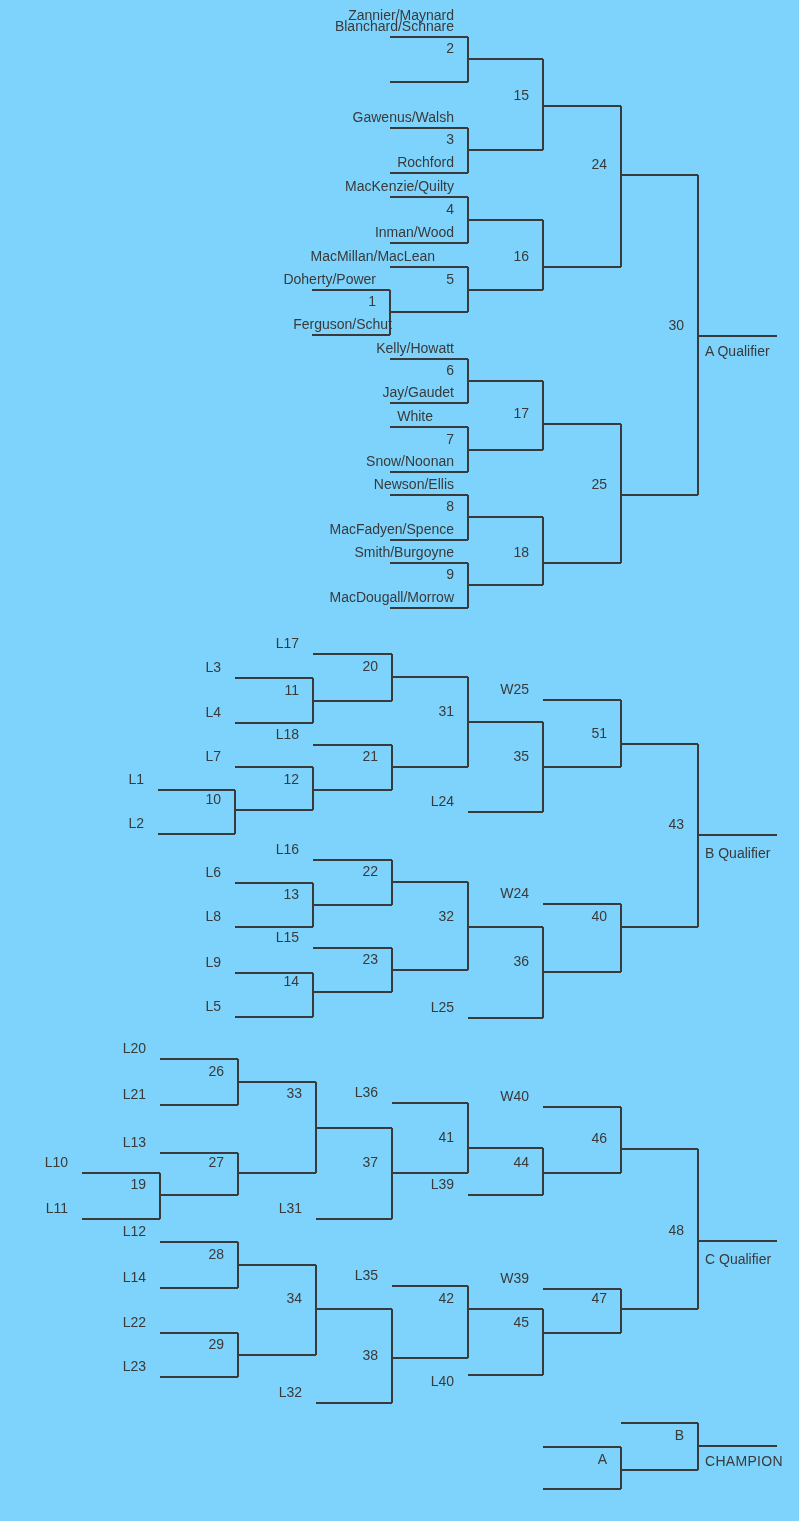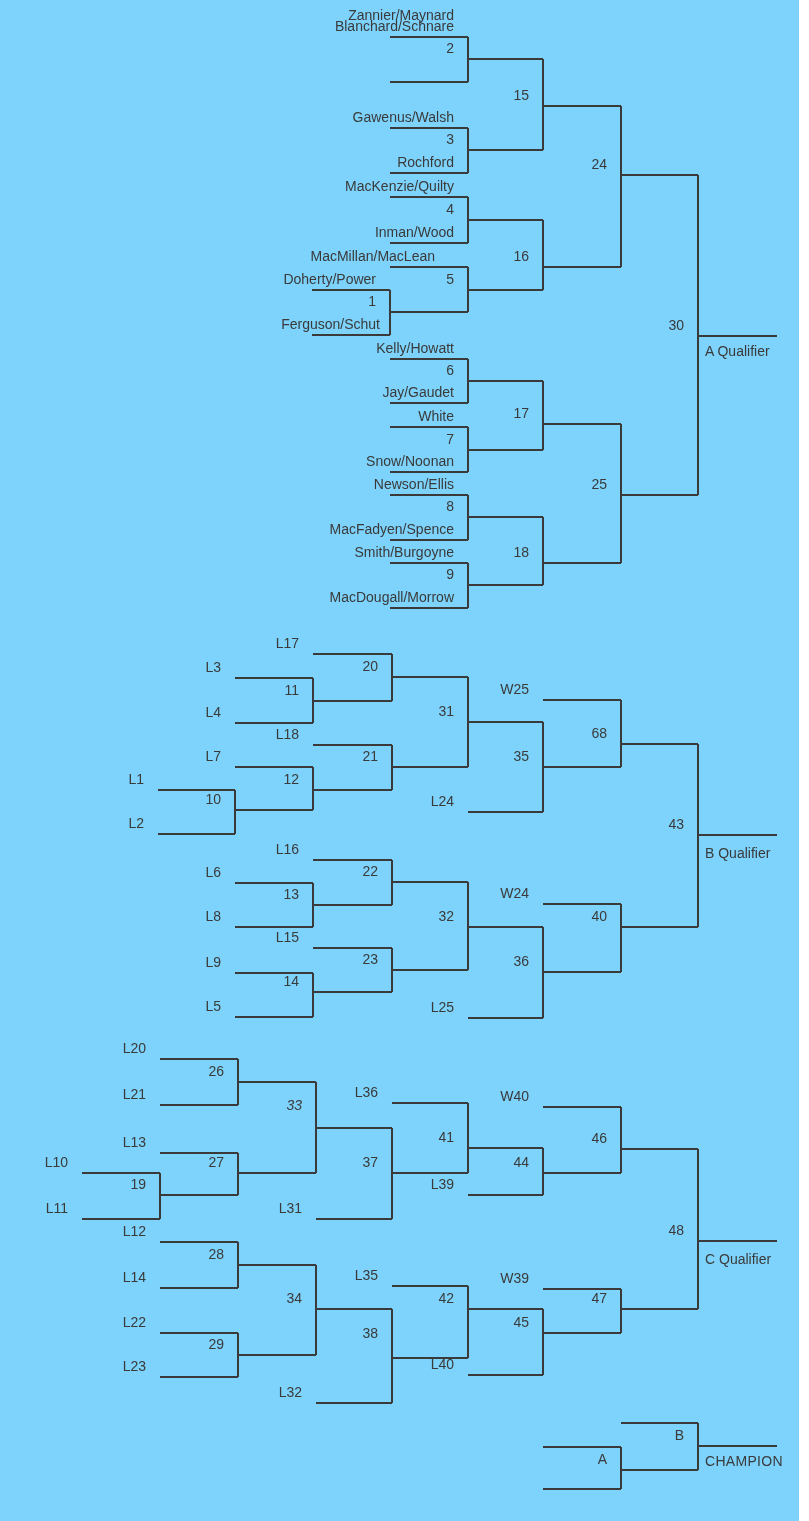--- a/index.html
+++ b/index.html
@@ -185,24 +185,24 @@
     </svg>
   <div>
       <div class="lbl role-team" style="right: 345px; bottom: 1487px;">Blanchard/Schnare</div>
       <div class="lbl role-team" style="right: 345px; bottom: 1498px;">Zannier/Maynard</div>
       <div class="lbl role-team" style="right: 345px; bottom: 1396px;">Gawenus/Walsh</div>
       <div class="lbl role-team" style="right: 345px; bottom: 1351px;">Rochford</div>
       <div class="lbl role-team" style="right: 345px; bottom: 1327px;">MacKenzie/Quilty</div>
       <div class="lbl role-team" style="right: 345px; bottom: 1281px;">Inman/Wood</div>
       <div class="lbl role-team" style="right: 364px; bottom: 1257px;">MacMillan/MacLean</div>
       <div class="lbl role-team" style="right: 423px; bottom: 1234px;">Doherty/Power</div>
-      <div class="lbl role-team" style="right: 419px; bottom: 1189px;">Ferguson/Schut</div>
+      <div class="lbl role-team" style="right: 407px; bottom: 1189px;">Ferguson/Schut</div>
       <div class="lbl role-team" style="right: 345px; bottom: 1165px;">Kelly/Howatt</div>
       <div class="lbl role-team" style="right: 345px; bottom: 1121px;">Jay/Gaudet</div>
-      <div class="lbl role-team" style="right: 345px; bottom: 1097px; margin-left: 7px;">White</div>
+      <div class="lbl role-team" style="right: 366px; bottom: 1097px; margin-left: 7px;">White</div>
       <div class="lbl role-team" style="right: 345px; bottom: 1052px;">Snow/Noonan</div>
       <div class="lbl role-team" style="right: 345px; bottom: 1029px;">Newson/Ellis</div>
       <div class="lbl role-team" style="right: 345px; bottom: 984px;">MacFadyen/Spence</div>
       <div class="lbl role-team" style="right: 345px; bottom: 961px;">Smith/Burgoyne</div>
       <div class="lbl role-team" style="right: 345px; bottom: 916px;">MacDougall/Morrow</div>
       <div class="lbl role-match" style="right: 423px; bottom: 1212px;">1</div>
       <div class="lbl role-match" style="right: 345px; bottom: 1465px;">2</div>
       <div class="lbl role-match" style="right: 345px; bottom: 1374px;">3</div>
       <div class="lbl role-match" style="right: 345px; bottom: 1304px;">4</div>
       <div class="lbl role-match" style="right: 345px; bottom: 1234px;">5</div>
@@ -241,50 +241,50 @@
       <div class="lbl role-match" style="right: 500px; bottom: 619px;">13</div>
       <div class="lbl role-match" style="right: 500px; bottom: 532px;">14</div>
       <div class="lbl role-match" style="right: 421px; bottom: 847px;">20</div>
       <div class="lbl role-match" style="right: 421px; bottom: 757px;">21</div>
       <div class="lbl role-match" style="right: 421px; bottom: 642px;">22</div>
       <div class="lbl role-match" style="right: 421px; bottom: 554px;">23</div>
       <div class="lbl role-match" style="right: 345px; bottom: 802px;">31</div>
       <div class="lbl role-match" style="right: 345px; bottom: 597px;">32</div>
       <div class="lbl role-match" style="right: 270px; bottom: 757px;">35</div>
       <div class="lbl role-match" style="right: 270px; bottom: 552px;">36</div>
-      <div class="lbl role-match" style="right: 192px; bottom: 780px;">68</div>
+      <div class="lbl role-match" style="right: 192px; bottom: 780px;">51</div>
       <div class="lbl role-match" style="right: 192px; bottom: 597px;">40</div>
       <div class="lbl role-match" style="right: 115px; bottom: 689px;">43</div>
       <div class="lbl role-qualifier" style="left: 705px; top: 845px;">B Qualifier</div>
       <div class="lbl role-slot" style="right: 653px; bottom: 465px;">L20</div>
       <div class="lbl role-slot" style="right: 653px; bottom: 419px;">L21</div>
       <div class="lbl role-slot" style="right: 653px; bottom: 371px;">L13</div>
       <div class="lbl role-slot" style="right: 731px; bottom: 351px;">L10</div>
       <div class="lbl role-slot" style="right: 731px; bottom: 305px;">L11</div>
       <div class="lbl role-slot" style="right: 653px; bottom: 282px;">L12</div>
       <div class="lbl role-slot" style="right: 653px; bottom: 236px;">L14</div>
       <div class="lbl role-slot" style="right: 653px; bottom: 191px;">L22</div>
       <div class="lbl role-slot" style="right: 653px; bottom: 147px;">L23</div>
       <div class="lbl role-slot" style="right: 497px; bottom: 305px;">L31</div>
       <div class="lbl role-slot" style="right: 497px; bottom: 121px;">L32</div>
       <div class="lbl role-slot" style="right: 421px; bottom: 421px;">L36</div>
       <div class="lbl role-slot" style="right: 421px; bottom: 238px;">L35</div>
       <div class="lbl role-slot" style="right: 345px; bottom: 329px;">L39</div>
-      <div class="lbl role-slot" style="right: 345px; bottom: 149px;">L40</div>
+      <div class="lbl role-slot" style="right: 345px; bottom: 132px;">L40</div>
       <div class="lbl role-slot" style="right: 270px; bottom: 417px;">W40</div>
       <div class="lbl role-slot" style="right: 270px; bottom: 235px;">W39</div>
       <div class="lbl role-match" style="right: 653px; bottom: 329px;">19</div>
       <div class="lbl role-match" style="right: 575px; bottom: 442px;">26</div>
       <div class="lbl role-match" style="right: 575px; bottom: 351px;">27</div>
       <div class="lbl role-match" style="right: 575px; bottom: 259px;">28</div>
       <div class="lbl role-match" style="right: 575px; bottom: 169px;">29</div>
-      <div class="lbl role-match" style="right: 497px; bottom: 408px; font-style: italic;">33</div>
+      <div class="lbl role-match" style="right: 497px; bottom: 420px;">33</div>
       <div class="lbl role-match" style="right: 497px; bottom: 215px;">34</div>
       <div class="lbl role-match" style="right: 421px; bottom: 351px;">37</div>
-      <div class="lbl role-match" style="right: 421px; bottom: 180px; text-align: center;">38</div>
+      <div class="lbl role-match" style="right: 421px; bottom: 158px; text-align: center;">38</div>
       <div class="lbl role-match" style="right: 345px; bottom: 376px;">41</div>
       <div class="lbl role-match" style="right: 345px; bottom: 215px;">42</div>
       <div class="lbl role-match" style="right: 270px; bottom: 351px; margin-top: 20px;">44</div>
       <div class="lbl role-match" style="right: 270px; bottom: 191px;">45</div>
       <div class="lbl role-match" style="right: 192px; bottom: 375px;">46</div>
       <div class="lbl role-match" style="right: 192px; bottom: 215px;">47</div>
       <div class="lbl role-match" style="right: 115px; bottom: 283px;">48</div>
       <div class="lbl role-qualifier" style="left: 705px; top: 1251px;">C Qualifier</div>
       <div class="lbl role-match" style="right: 192px; bottom: 54px;">A</div>
       <div class="lbl role-match" style="right: 115px; bottom: 78px;">B</div>

